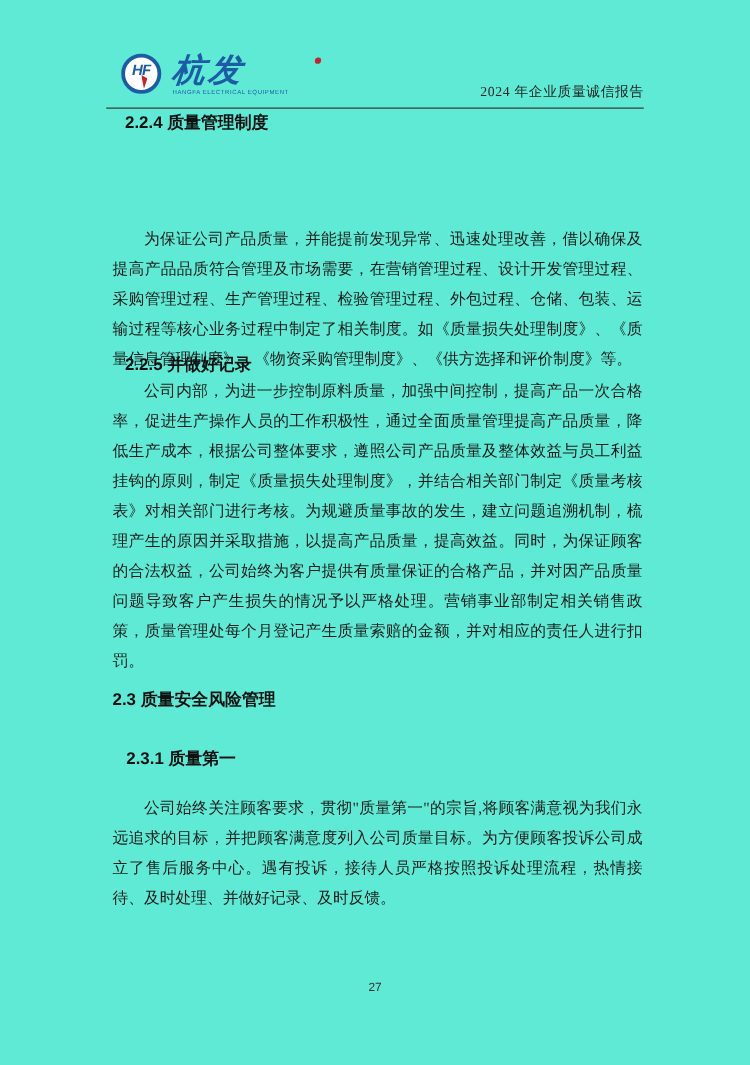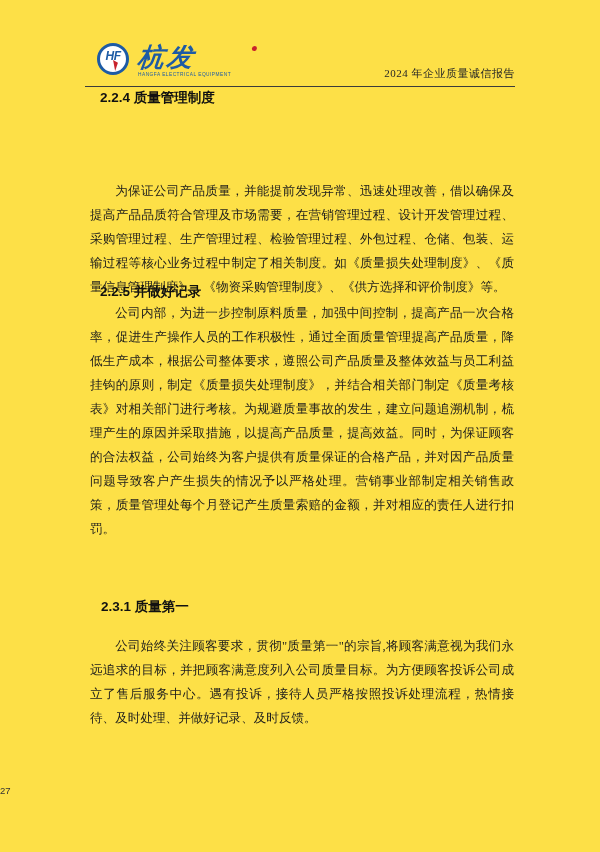--- a/index.html
+++ b/index.html
@@ -1,19 +1,19 @@
 <!DOCTYPE html>
 <html><head>
 <meta charset="utf-8">
 <style>
   html,body{margin:0;padding:0;background:#e8e8e8;}
   .page{
     position:relative;
     width:600px;height:852px;
-    background:#fde047;
+    background:#5eead4;
     margin:0 auto;
     font-family:"Liberation Serif","DejaVu Serif",serif;
     color:#1c1c1c;
     overflow:hidden;
   }
 
   
   .header{position:absolute;left:0;top:0;width:600px;height:90px;}
   .logo{position:absolute;left:97px;top:43px;display:flex;align-items:flex-start;gap:9px;}
   .logo-circle{
@@ -70,21 +70,21 @@
     font-size:12.6px;line-height:24px;color:#1c1c1c;
     text-align:justify;text-justify:inter-ideograph;
     text-indent:2em;
   }
   .p224{top:142px;margin-top:37px;}
   .p225{top:301px;}
   .p231{top:634px;}
 
   
   .page-number{
-    position:absolute;left:0;right:0;top:785px;
+    position:absolute;left:0;right:0;top:785px;text-align:center;
     font-family:"Liberation Sans","DejaVu Sans",sans-serif;
     font-size:9.5px;color:#333333;
   }
 </style>
 </head>
 <body>
 
 <div class="page">
 
   <div class="header">
@@ -101,19 +101,20 @@
     <div class="report-title">2024 年企业质量诚信报告</div>
     <div class="header-rule"></div>
   </div>
 
   <div class="heading h224">2.2.4 质量管理制度</div>
   <p class="para p224">为保证公司产品质量，并能提前发现异常、迅速处理改善，借以确保及提高产品品质符合管理及市场需要，在营销管理过程、设计开发管理过程、采购管理过程、生产管理过程、检验管理过程、外包过程、仓储、包装、运输过程等核心业务过程中制定了相关制度。如《质量损失处理制度》、《质量信息管理制度》、《物资采购管理制度》、《供方选择和评价制度》等。</p>
 
   <div class="heading h225">2.2.5 并做好记录</div>
   <p class="para p225">公司内部，为进一步控制原料质量，加强中间控制，提高产品一次合格率，促进生产操作人员的工作积极性，通过全面质量管理提高产品质量，降低生产成本，根据公司整体要求，遵照公司产品质量及整体效益与员工利益挂钩的原则，制定《质量损失处理制度》，并结合相关部门制定《质量考核表》对相关部门进行考核。为规避质量事故的发生，建立问题追溯机制，梳理产生的原因并采取措施，以提高产品质量，提高效益。同时，为保证顾客的合法权益，公司始终为客户提供有质量保证的合格产品，并对因产品质量问题导致客户产生损失的情况予以严格处理。营销事业部制定相关销售政策，质量管理处每个月登记产生质量索赔的金额，并对相应的责任人进行扣罚。</p>
 
+  <div class="heading h23">2.3 质量安全风险管理</div>
 
   <div class="heading h231">2.3.1 质量第一</div>
   <p class="para p231">公司始终关注顾客要求，贯彻"质量第一"的宗旨,将顾客满意视为我们永远追求的目标，并把顾客满意度列入公司质量目标。为方便顾客投诉公司成立了售后服务中心。遇有投诉，接待人员严格按照投诉处理流程，热情接待、及时处理、并做好记录、及时反馈。</p>
 
   <div class="page-number">27</div>
 
 </div>
 
 </body></html>

